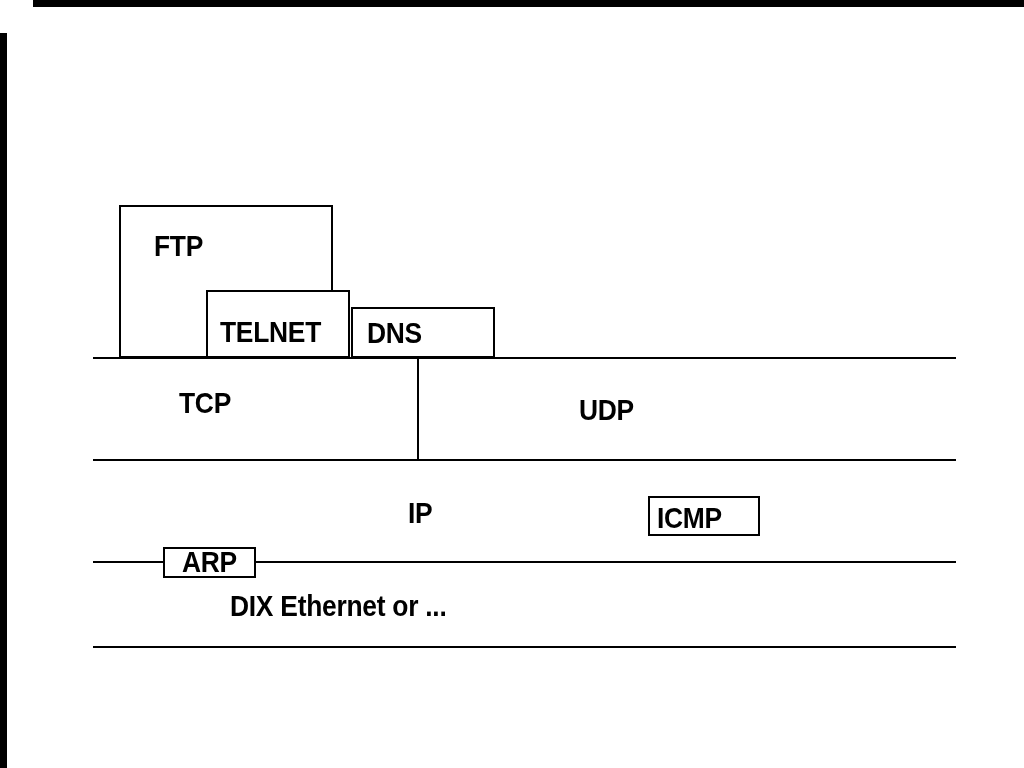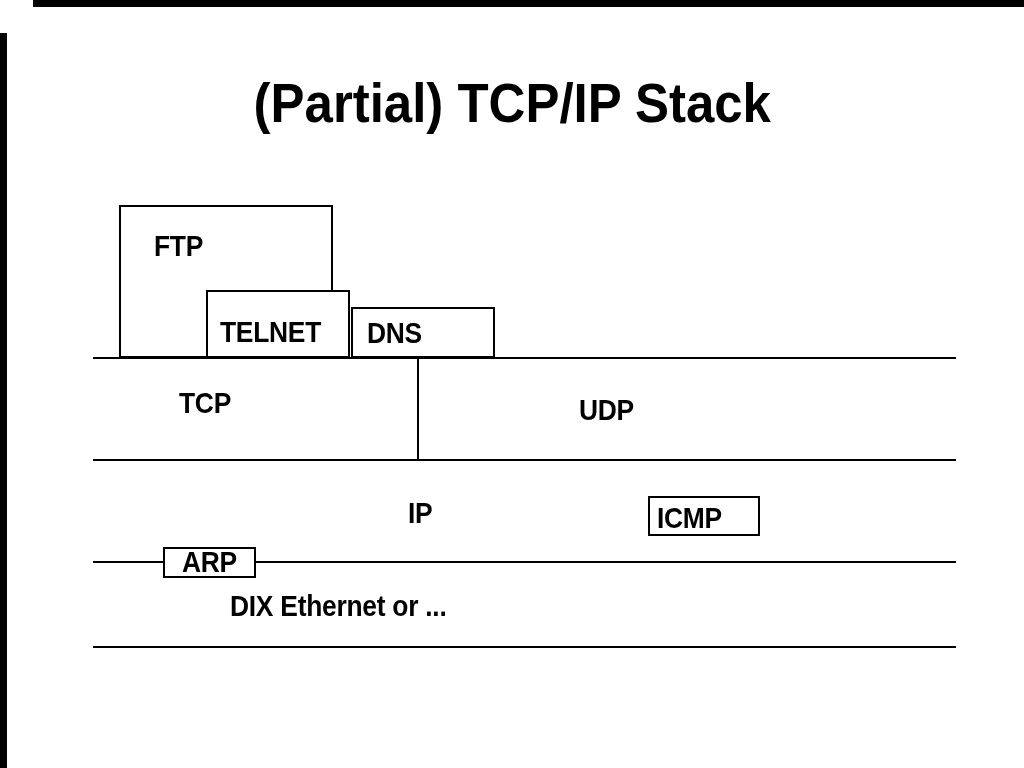--- a/index.html
+++ b/index.html
@@ -98,23 +98,20 @@
   #lbl-link   { left: 230px; top: 591px; }
 </style>
 </head>
 <body>
 
 <div id="slide">
 
   <div class="frame-bar" id="frame-top"></div>
   <div class="frame-bar" id="frame-left"></div>
 
-  <div class="title">
-    <span class="squeeze">(Partial) TCP/IP Stack</span>
-  </div>
 
   <div class="hline" id="line-app-transport"></div>
   <div class="hline" id="line-transport-net"></div>
   <div class="hline" id="line-net-link"></div>
   <div class="hline" id="line-link-bottom"></div>
 
   <div class="vline" id="divider-tcp-udp"></div>
 
   <div class="box" id="box-ftp"></div>
   <div class="box" id="box-telnet"></div>

